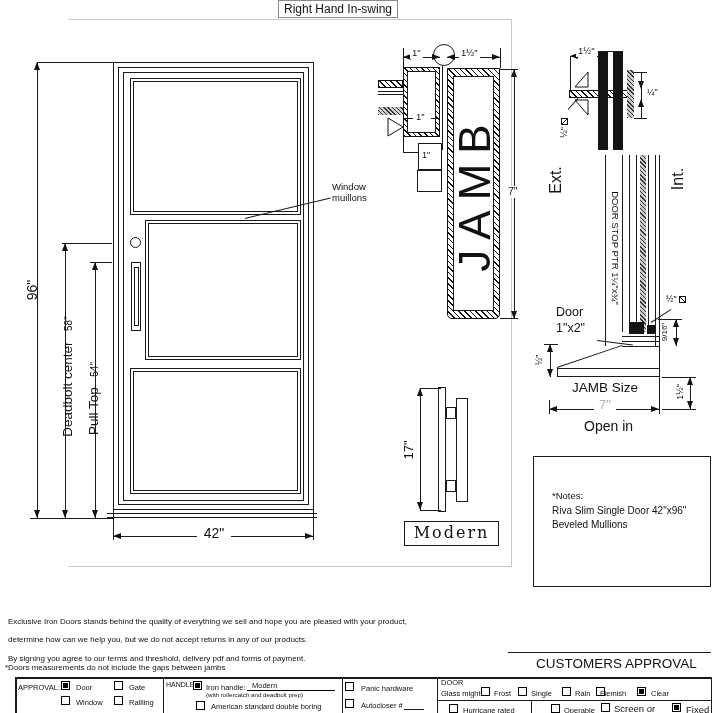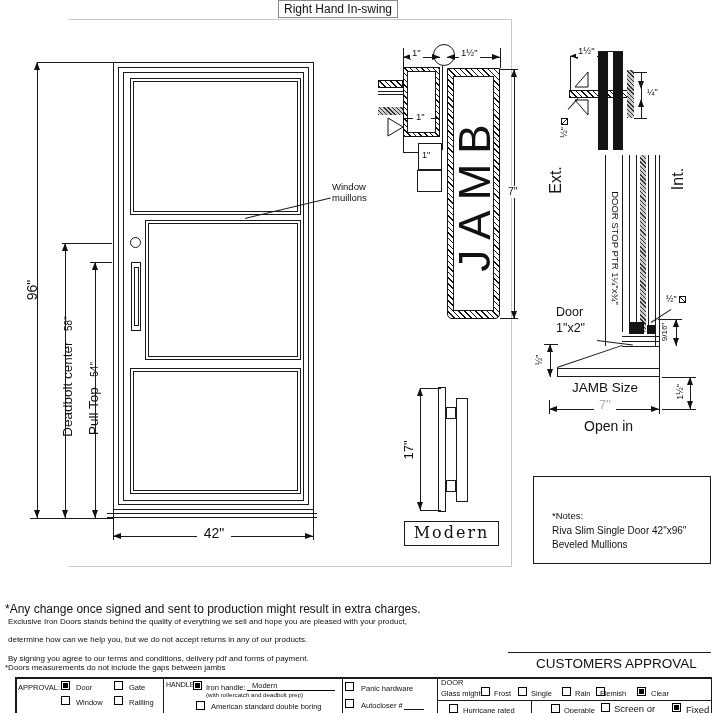--- a/index.html
+++ b/index.html
@@ -254,31 +254,30 @@
   <div class="lbl rot c" style="left:393px;top:442px;width:34px;height:16px;font-size:13px">17"</div>
   <div class="bx" style="left:438px;top:387px;width:8px;height:125px"></div>
   <div class="bx" style="left:446px;top:407px;width:10px;height:12px"></div>
   <div class="bx" style="left:446px;top:480px;width:10px;height:12px"></div>
   <div class="bx" style="left:456px;top:398px;width:12px;height:104px;border-width:1.2px"></div>
   <div class="bx" style="left:404px;top:521px;width:95px;height:25px;border-width:1.5px">
     <div class="c" style="font-family:'DejaVu Serif',serif;font-size:16px;letter-spacing:2px;line-height:22px">Modern</div>
   </div>
 </div>
 
-<div class="bx" style="left:533px;top:476px;width:178px;height:88px">
+<div class="bx" style="left:533px;top:456px;width:178px;height:131px">
   <div class="lbl" style="left:18px;top:34px;font-size:9.5px">*Notes:</div>
   <div class="lbl" style="left:18px;top:48px;font-size:10px">Riva Slim Single Door 42"x96"</div>
   <div class="lbl" style="left:18px;top:62px;font-size:10px">Beveled Mullions</div>
 </div>
 
 <div class="a" style="inset:0">
-  <div class="lbl" style="left:5px;top:603px;font-size:12px">*Any change once signed and sent to production might result in extra charges.</div>
   <div class="lbl" style="left:8px;top:618px;font-size:8px">Exclusive Iron Doors stands behind the quality of everything we sell and hope you are pleased with your product,</div>
   <div class="lbl" style="left:8px;top:636px;font-size:8px">determine how can we help you, but we do not accept returns in any of our products.</div>
-  <div class="lbl" style="left:8px;top:655px;font-size:8px">By signing you agree to our terms and conditions, delivery pdf and forms of payment.</div>
+  <div class="lbl" style="left:8px;top:655px;font-size:8px">By signing you agree to our terms and threshold, delivery pdf and forms of payment.</div>
   <div class="lbl" style="left:5px;top:664px;font-size:8px">*Doors measurements do not include the gaps between jambs</div>
 </div>
 
 <div class="hl" style="left:508px;top:652px;width:203px"></div>
 <div class="lbl" style="left:536px;top:656px;font-size:13.5px">CUSTOMERS APPROVAL</div>
 
 <div class="a" style="inset:0">
   <div class="hl" style="left:15px;top:677px;width:697px;height:1.5px"></div>
   <div class="vl" style="left:15px;top:677px;height:36px;width:1.5px"></div>
   <div class="vl" style="left:163px;top:677px;height:36px"></div>

